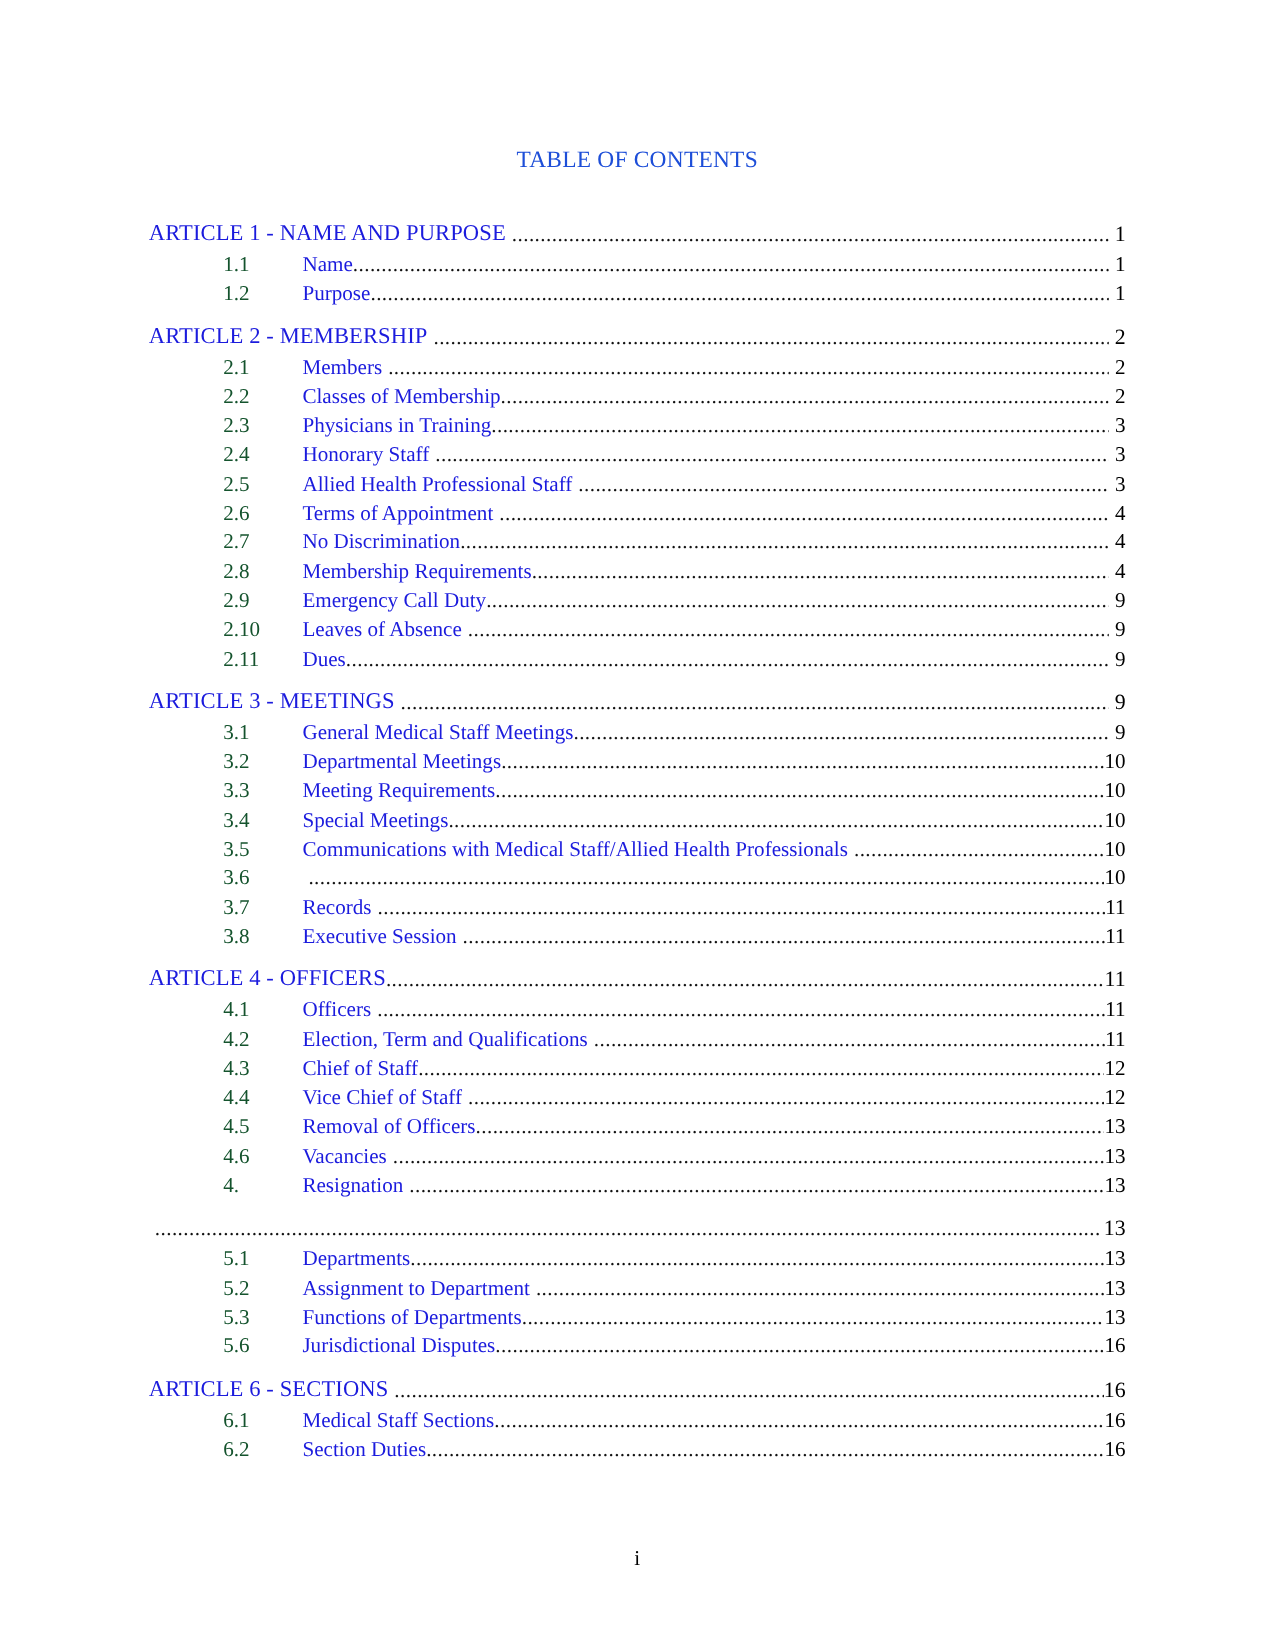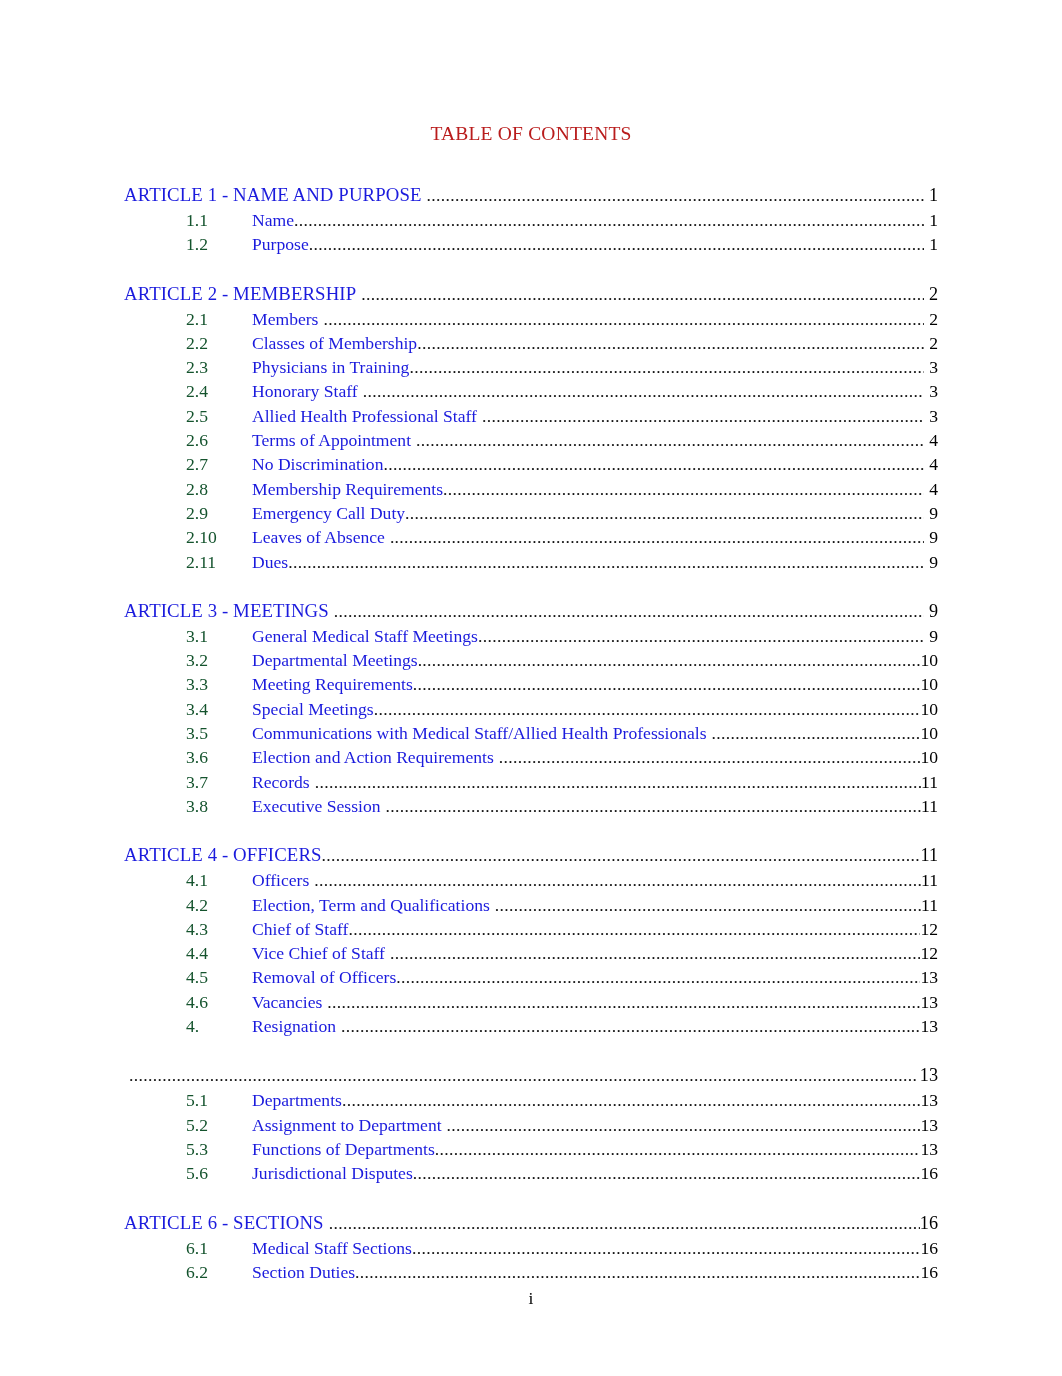--- a/index.html
+++ b/index.html
@@ -26,21 +26,21 @@
 
   
   .doc-title {
     position: absolute;
     top: 123px;
     left: 0;
     width: 1062px;
     text-align: center;
     font-size: 19.5px;
     letter-spacing: 0.2px;
-    color: #b91c1c;
+    color: #1d4ed8;
     font-family: "Liberation Serif", "DejaVu Serif", serif;
   }
 
   
   .toc {
     position: absolute;
     top: 182px;
     left: 124px;
     width: 814px;
   }
@@ -52,21 +52,21 @@
     white-space: nowrap;
     height: 24.3px;
     line-height: 24.3px;
     overflow: hidden;
   }
 
   
   .toc-row.level-article {
     height: 26px;
     line-height: 26px;
-    margin-top: 24px;
+    margin-top: 11px;
   }
   .toc-row.level-article.first {
     margin-top: 0;
   }
 
   .num {
     display: inline-block;
     color: #14532d;
     font-size: 18.6px;
     flex: 0 0 auto;
@@ -277,21 +277,20 @@
       </div>
       <div class="toc-row level-section">
         <span class="num">3.5</span>
         <span class="title">Communications with Medical Staff/Allied Health Professionals</span>
         <span class="gapspace"></span>
         <span class="leader"></span>
         <span class="pageno">10</span>
       </div>
       <div class="toc-row level-section">
         <span class="num">3.6</span>
-        <span class="title">Election and Action Requirements</span>
         <span class="gapspace"></span>
         <span class="leader"></span>
         <span class="pageno">10</span>
       </div>
       <div class="toc-row level-section">
         <span class="num">3.7</span>
         <span class="title">Records</span>
         <span class="gapspace"></span>
         <span class="leader"></span>
         <span class="pageno">11</span>

